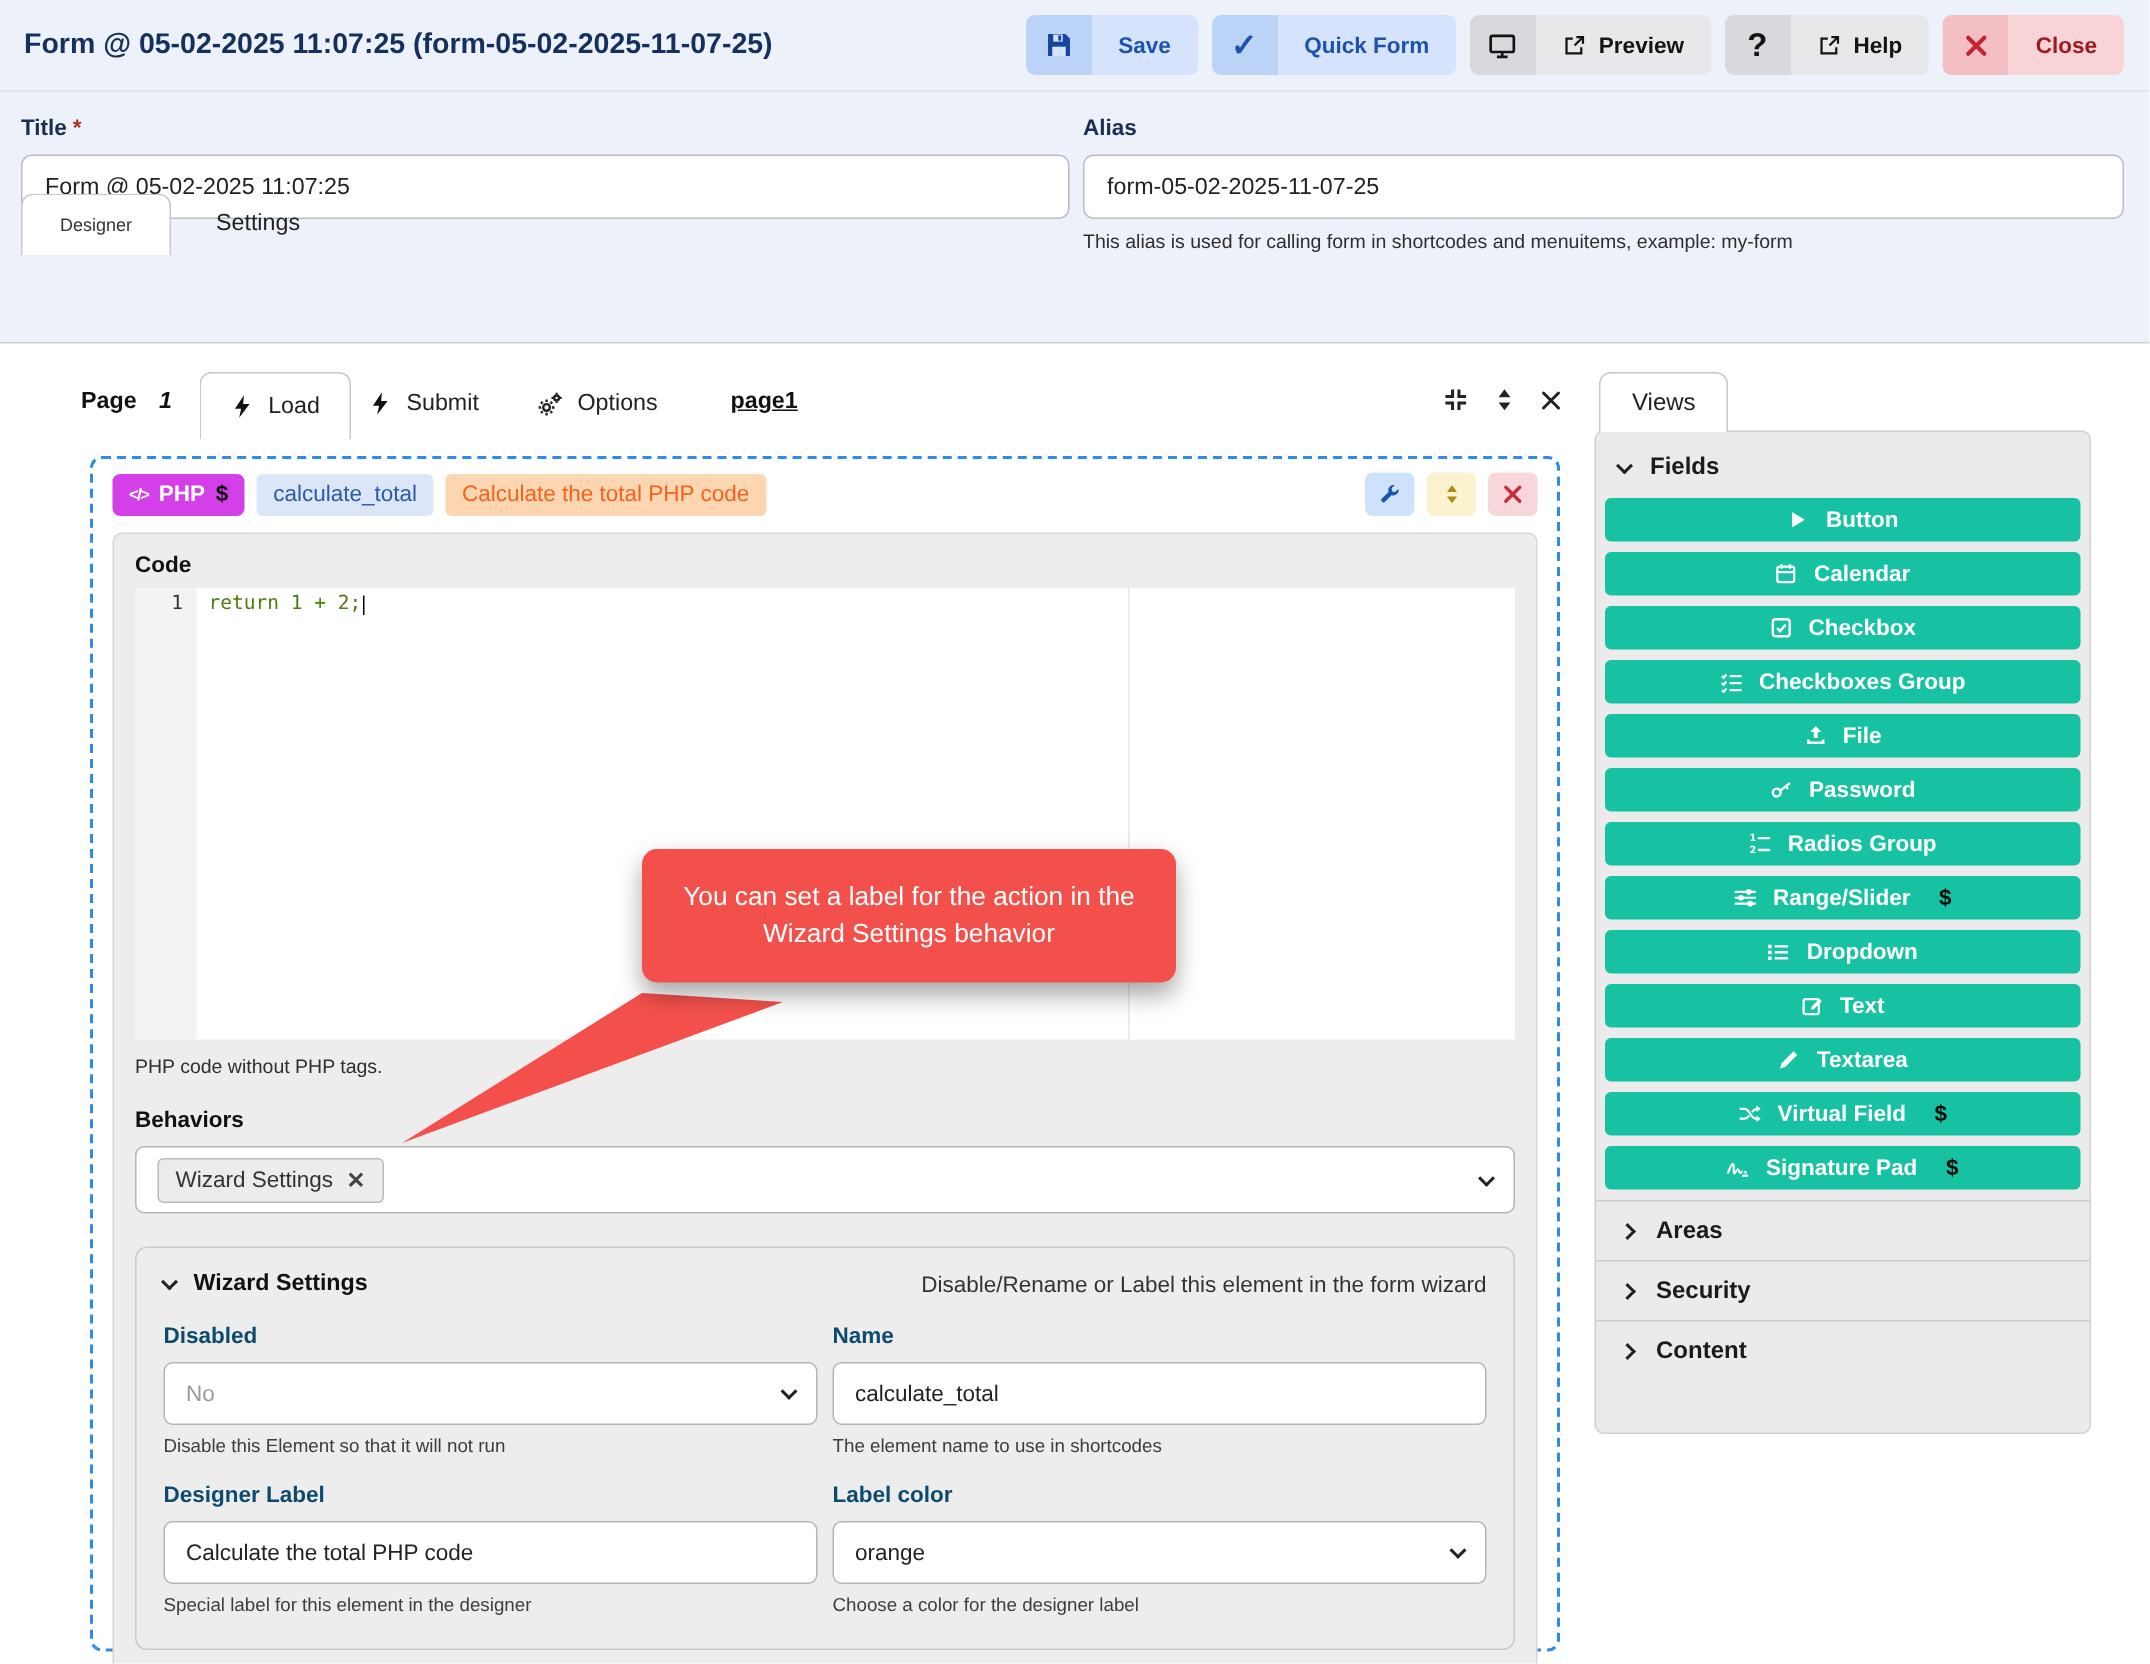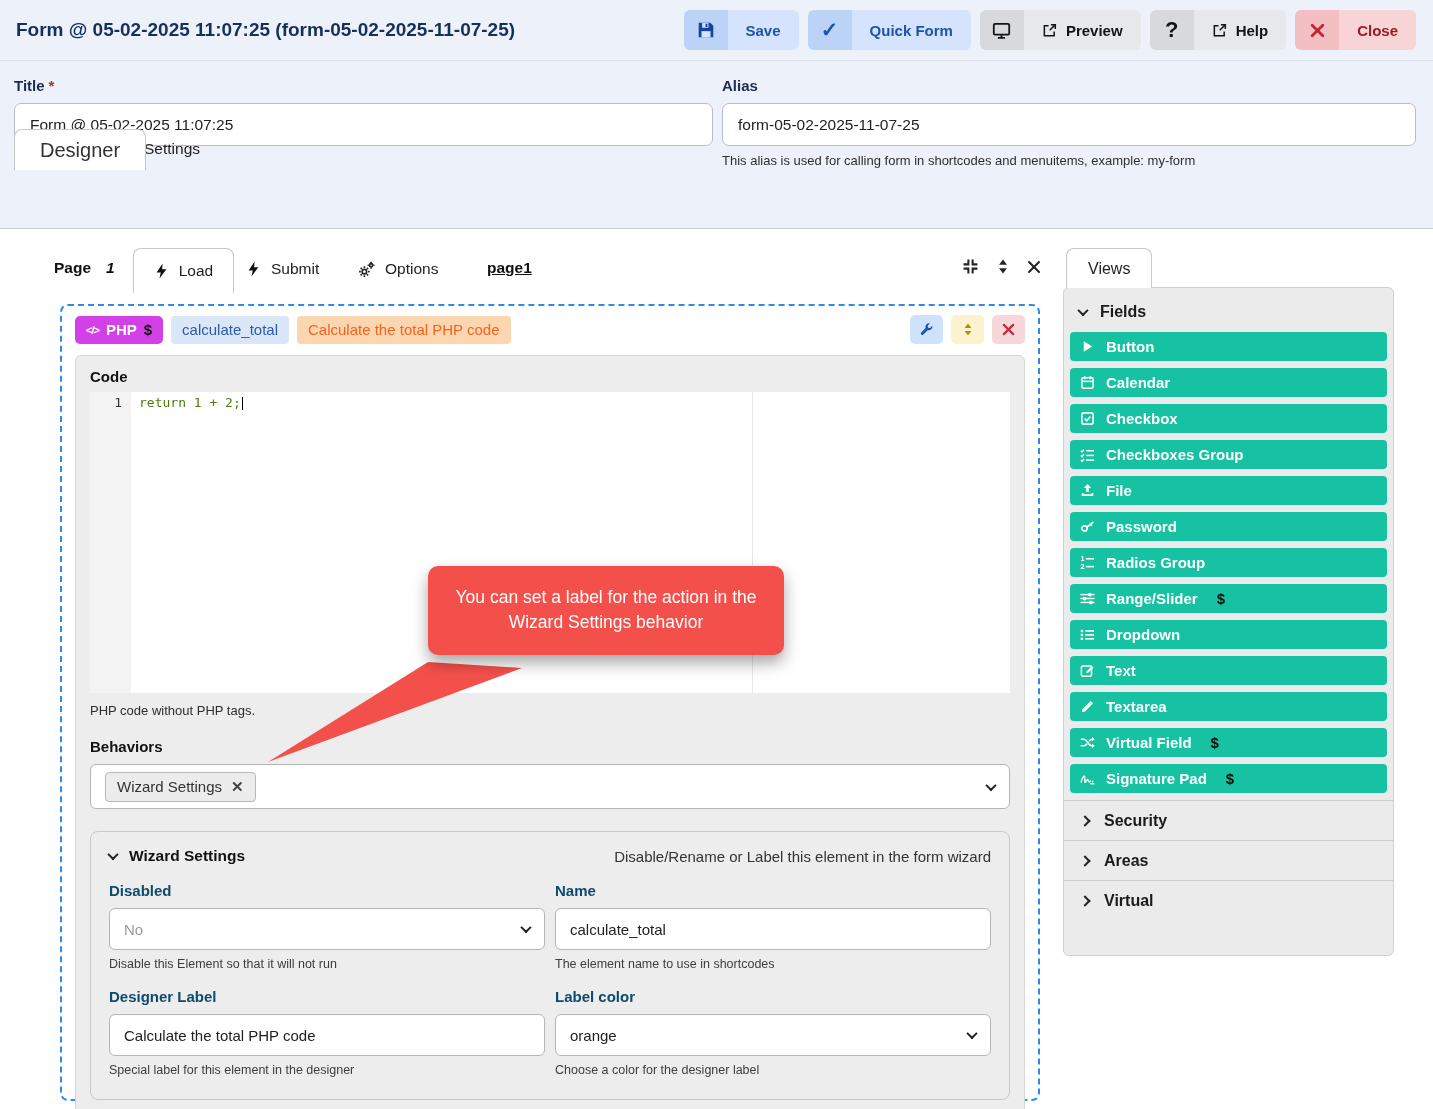--- a/index.html
+++ b/index.html
@@ -24,21 +24,21 @@
   .checkmark { color:#1d53ac; font-size:21px; font-weight:bold; }
   .qmark { font-size:22px; font-weight:bold; color:#141414; }
 
   .col-title { position:absolute; left:14px; top:77px; width:699px; }
   .col-alias { position:absolute; left:722px; top:77px; width:694px; }
   .flabel { font-size:15px; font-weight:bold; color:#1d2c52; }
   .req { color:#b03026; margin-left:4px; }
   .tinput { margin-top:9px; height:43px; background:#fff; border:1px solid #b9bdc9; border-radius:7px; display:flex; align-items:center; padding:0 15px; font-size:15.5px; color:#222; }
   .fhelp { margin-top:7px; font-size:13px; color:#2e2e2e; }
 
-  .tab-designer { position:absolute; left:14px; top:129px; height:41px; z-index:3; background:#fff; border:1px solid #c8c8c8; border-bottom:none; border-radius:8px 8px 0 0; padding:0 25px; display:flex; align-items:center; font-size:20px; color:#333; }
+  .tab-designer { position:absolute; left:14px; top:129px; height:41px; z-index:3; background:#fff; border:1px solid #c8c8c8; border-bottom:none; border-radius:8px 8px 0 0; padding:0 25px; display:flex; align-items:center; font-size:12px; color:#333; }
   .tab-settings { position:absolute; left:120px; top:140px; padding:0 24px; font-size:15.5px; color:#222; cursor:pointer; }
 
   
   .content { position:absolute; left:0; top:228px; width:1433px; height:881px; background:#fff; border-top:1px solid #cfcfcf; }
 
   .pg-label { position:absolute; left:54px; top:30px; font-size:15.5px; font-weight:bold; color:#111; }
   .pg-num { font-style:italic; margin-left:15px; }
   .tab-load { position:absolute; left:133px; top:19px; width:101px; height:45px; background:#fff; border:1px solid #c8c8c8; border-bottom:none; border-radius:8px 8px 0 0; display:flex; align-items:center; justify-content:center; gap:10px; font-size:15.5px; color:#222; cursor:pointer; }
   .tb-item { position:absolute; display:flex; align-items:center; gap:10px; font-size:15.5px; color:#222; cursor:pointer; }
   .pg-link { position:absolute; left:487px; top:30px; font-size:15.5px; font-weight:bold; text-decoration:underline; color:#111; cursor:pointer; }
@@ -88,21 +88,21 @@
 
   
   .callout { position:absolute; left:428px; top:337px; width:356px; z-index:5; background:#f4504b; border-radius:10px; color:#fff; font-size:17.5px; line-height:1.45; text-align:center; padding:19px 14px; box-shadow:0 8px 16px rgba(0,0,0,.35); }
   .callout-tail { position:absolute; left:256px; top:429px; z-index:4; }
 
   
   .tab-views { position:absolute; left:1066px; top:19px; height:40px; z-index:3; background:#fff; border:1px solid #c8c8c8; border-bottom:none; border-radius:8px 8px 0 0; padding:0 21px; display:flex; align-items:center; font-size:16px; color:#222; }
   .tab-actions { position:absolute; left:1088px; top:29px; padding:0 12px; font-size:16px; color:#222; cursor:pointer; }
   .panel { position:absolute; left:1063px; top:58px; width:331px; height:669px; background:#ebebeb; border:1px solid #d0d0d0; border-radius:6px; padding:11px 6px 0; }
   .fields-head { display:flex; align-items:center; gap:13px; padding:4px 9px 11px; font-size:16px; font-weight:bold; color:#1b1b1b; cursor:pointer; }
-  .fitem { height:29px; border-radius:4px; background:#17c2a2; color:#fff; display:flex; align-items:center; gap:11px; padding:0 10px; margin-bottom:7px; font-weight:bold; font-size:15px; cursor:pointer; }
+  .fitem { height:29px; border-radius:4px; background:#17c2a2; color:#fff; display:flex; align-items:center; gap:11px; padding:0 10px; margin-bottom:7px; font-weight:bold; font-size:15px; cursor:pointer;justify-content:center; }
   .fitem .pro { color:#0b0b0b; font-weight:800; margin-left:8px; }
   .acc-rows { margin:3px -6px 0; }
   .acc-row { height:40px; display:flex; align-items:center; gap:15px; padding:0 17px; border-top:1px solid #cdcdcd; font-weight:bold; font-size:16px; color:#1b1b1b; cursor:pointer; }
 </style>
 </head>
 <body>
 
 <div class="top-bg">
   <div class="header">
     <div class="header-title">Form @ 05-02-2025 11:07:25 (form-05-02-2025-11-07-25)</div>
@@ -513,25 +513,25 @@
             <line x1="11" y1="13.6" x2="15.4" y2="13.6" stroke="#fff" stroke-width="1.5"></line>
           </svg>
         </span>
       <span>Signature Pad</span>
       <span class="pro">$</span>
     </div>
 
     <div class="acc-rows">
       <div class="acc-row">
         <span class="cv cv-right"></span>
-        <span>Security</span>
+        <span>Areas</span>
       </div>
       <div class="acc-row">
         <span class="cv cv-right"></span>
-        <span>Areas</span>
+        <span>Security</span>
       </div>
       <div class="acc-row">
         <span class="cv cv-right"></span>
-        <span>Virtual</span>
+        <span>Content</span>
       </div>
     </div>
   </div>
 </div>
 
 </body></html>

